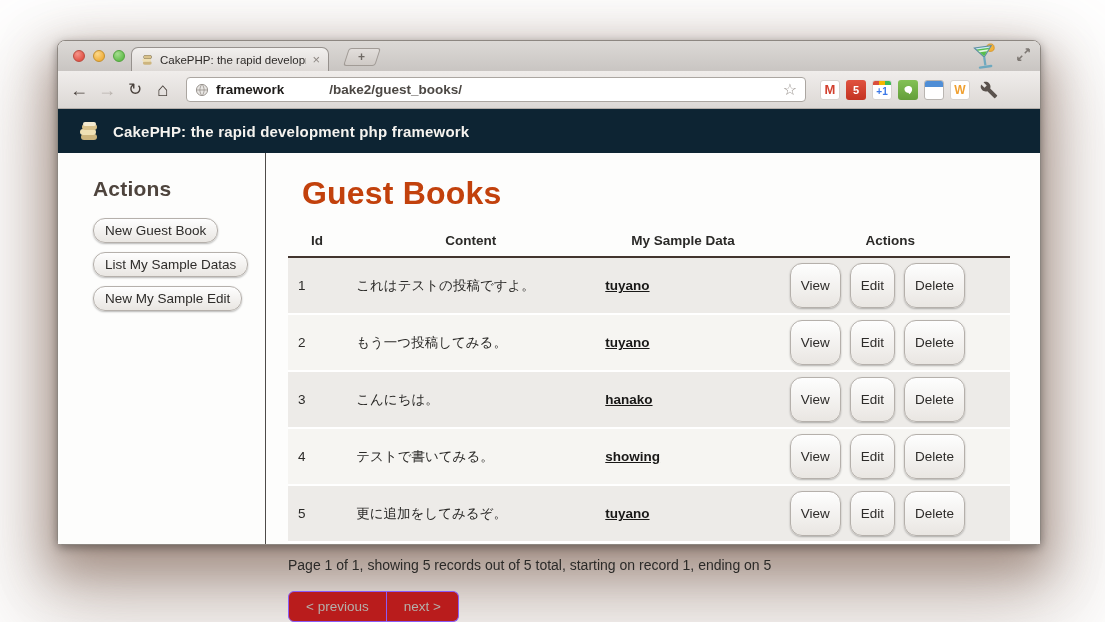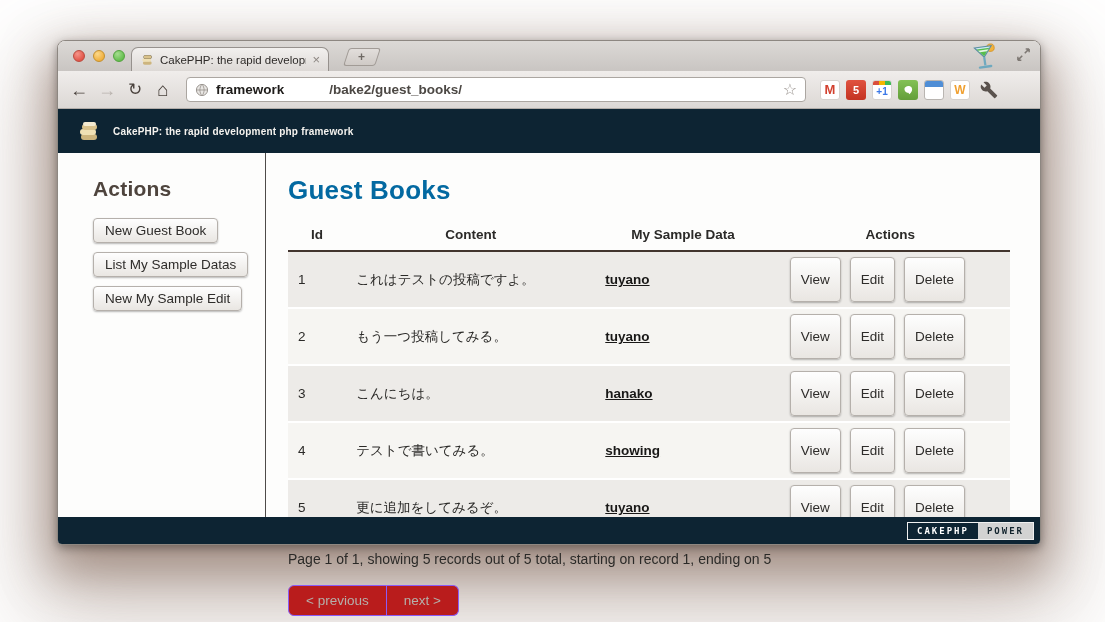--- a/index.html
+++ b/index.html
@@ -77,34 +77,34 @@
   .ext.evernote{background:linear-gradient(#83c155,#639e3a);}
   .ext.calendar{background:#fff;border:1px solid #b9b5b1;overflow:hidden;}
   .ext.calendar::before{content:"";position:absolute;top:0;left:0;right:0;height:6px;background:#4f8ed6;}
   .ext.wext{background:#fff;border:1px solid #d6d2ce;color:#f0a030;font-weight:bold;font-size:12px;}
   .wrench{margin-left:4px;}
   
   .appheader{
     height:44px;flex:0 0 44px;background:#0d2433;
     display:flex;align-items:center;gap:12px;padding-left:19px;
   }
-  .appheader .title{color:#f5f3ef;font-weight:bold;font-size:10px;letter-spacing:.2px;}
+  .appheader .title{color:#f5f3ef;font-weight:bold;font-size:15px;letter-spacing:.2px;}
   
   .page{flex:1;display:flex;background:#fdfdfc;min-height:0;}
   .sidebar{width:208px;flex:0 0 208px;box-sizing:border-box;border-right:1px solid #4e4b49;padding:16px 14px 0 35px;}
   .sidebar h3{margin:8px 0 17px;font-size:21px;font-weight:600;color:#4e443d;letter-spacing:.2px;}
   .btn{
     background:linear-gradient(#fefefe,#e9e6e2);
-    border:1px solid #b5b0ab;border-radius:4px;
+    border:1px solid #b5b0ab;border-radius:12px;
     box-shadow:0 1px 2px rgba(0,0,0,.28);
     color:#2e2c2a;font-size:13.5px;cursor:default;
   }
   .side-btn{display:block;width:max-content;margin-bottom:9px;padding:4px 11px;}
   .main{flex:1;padding:12px 30px 0 22px;min-width:0;}
-  .main h1{margin:10px 0 15px;font-size:26px;font-weight:600;color:#0369a1;letter-spacing:.2px;}
+  .main h1{margin:10px 14px 15px;font-size:32px;font-weight:600;color:#c2410c;letter-spacing:.2px;}
   table{width:100%;border-collapse:collapse;font-size:13.5px;color:#2b2a28;}
   thead th{text-align:center;font-weight:bold;padding:6px 10px 8px;border-bottom:2px solid #42352e;}
   th.c-id{width:42px;} th.c-content{width:255px;} th.c-sample{width:170px;}
   tbody td{padding:5px 10px;border-bottom:2px solid #ffffff;height:22px;}
   tbody tr:nth-child(odd){background:#edebe8;}
   tbody tr:nth-child(even){background:#f6f5f2;}
   td.c-actions{text-align:right;padding-right:45px;white-space:nowrap;}
   .row-btn{display:inline-block;margin-left:9px;padding:14px 10px;}
   a.sample-link{color:#191817;font-weight:bold;text-decoration:underline;cursor:pointer;}
   .pg-summary{margin:14px 0 0;font-size:14px;color:#2b2a28;}
@@ -258,20 +258,14 @@
           </tbody>
       </table>
       <p class="pg-summary">Page 1 of 1, showing 5 records out of 5 total, starting on record 1, ending on 5</p>
       <div class="paging">
         <span class="pg prev">&lt; previous</span>
         <span class="pg next">next &gt;</span>
       </div>
     </div>
   </div>
 
-  <div class="appfooter">
-    <div class="powerbadge">
-      <span class="pb-left">CAKEPHP</span>
-      <span class="pb-right">POWER</span>
-    </div>
-  </div>
 
 </div>
 
 </body></html>

